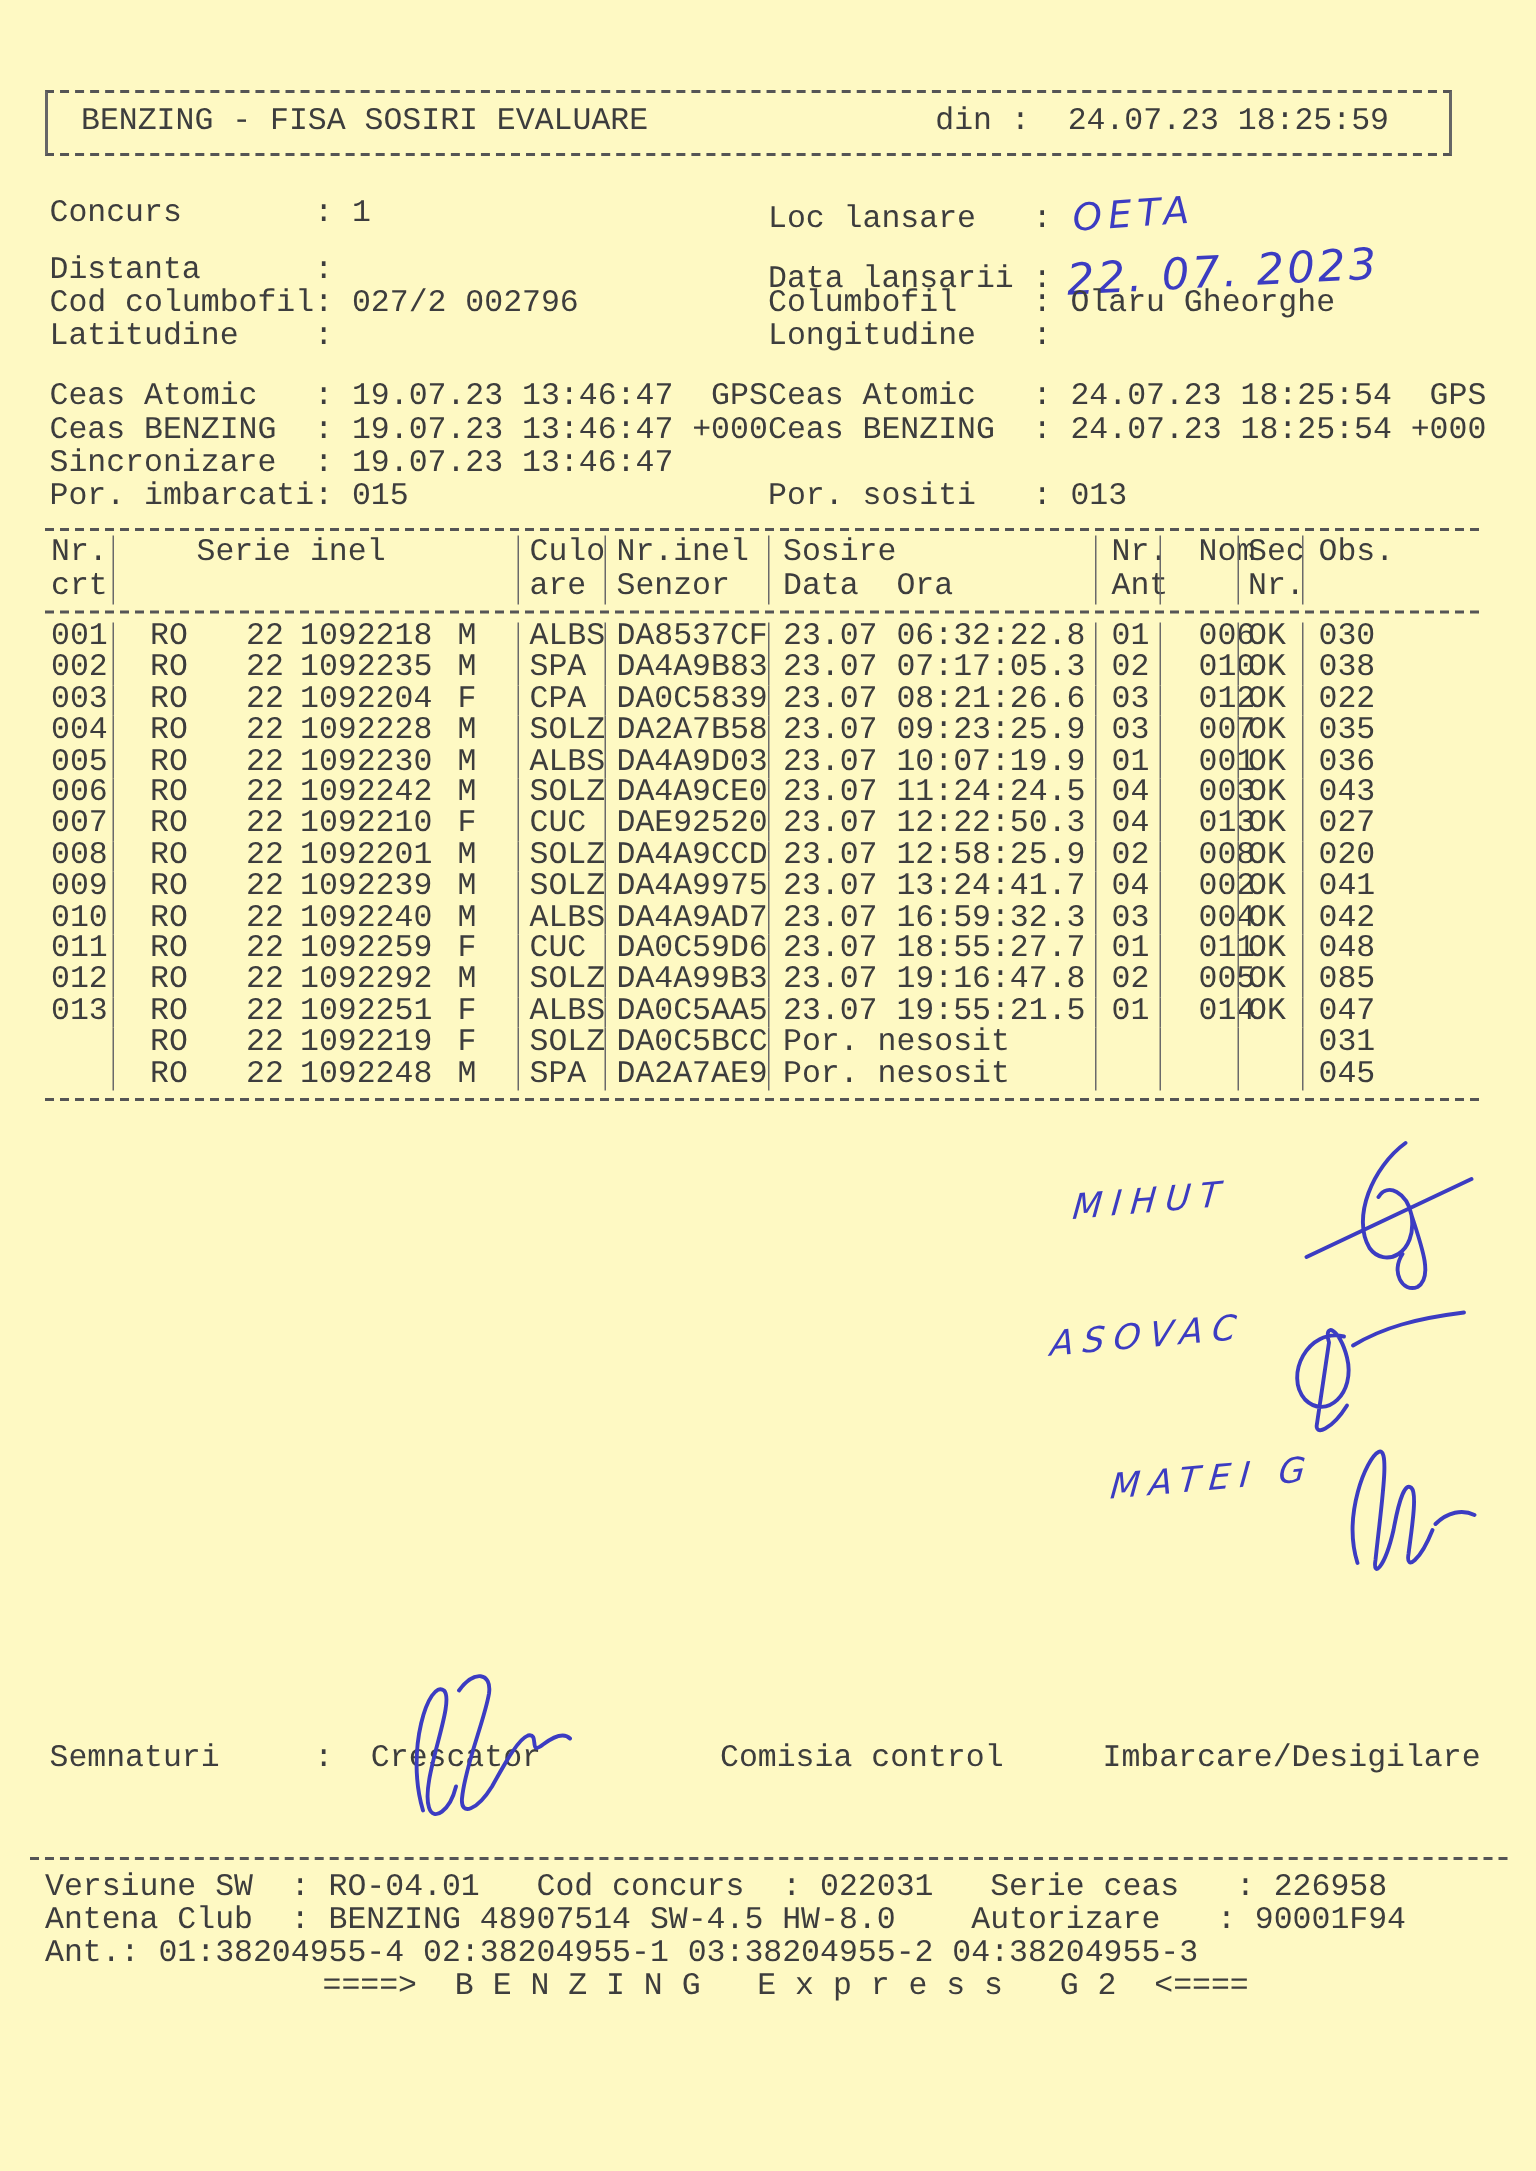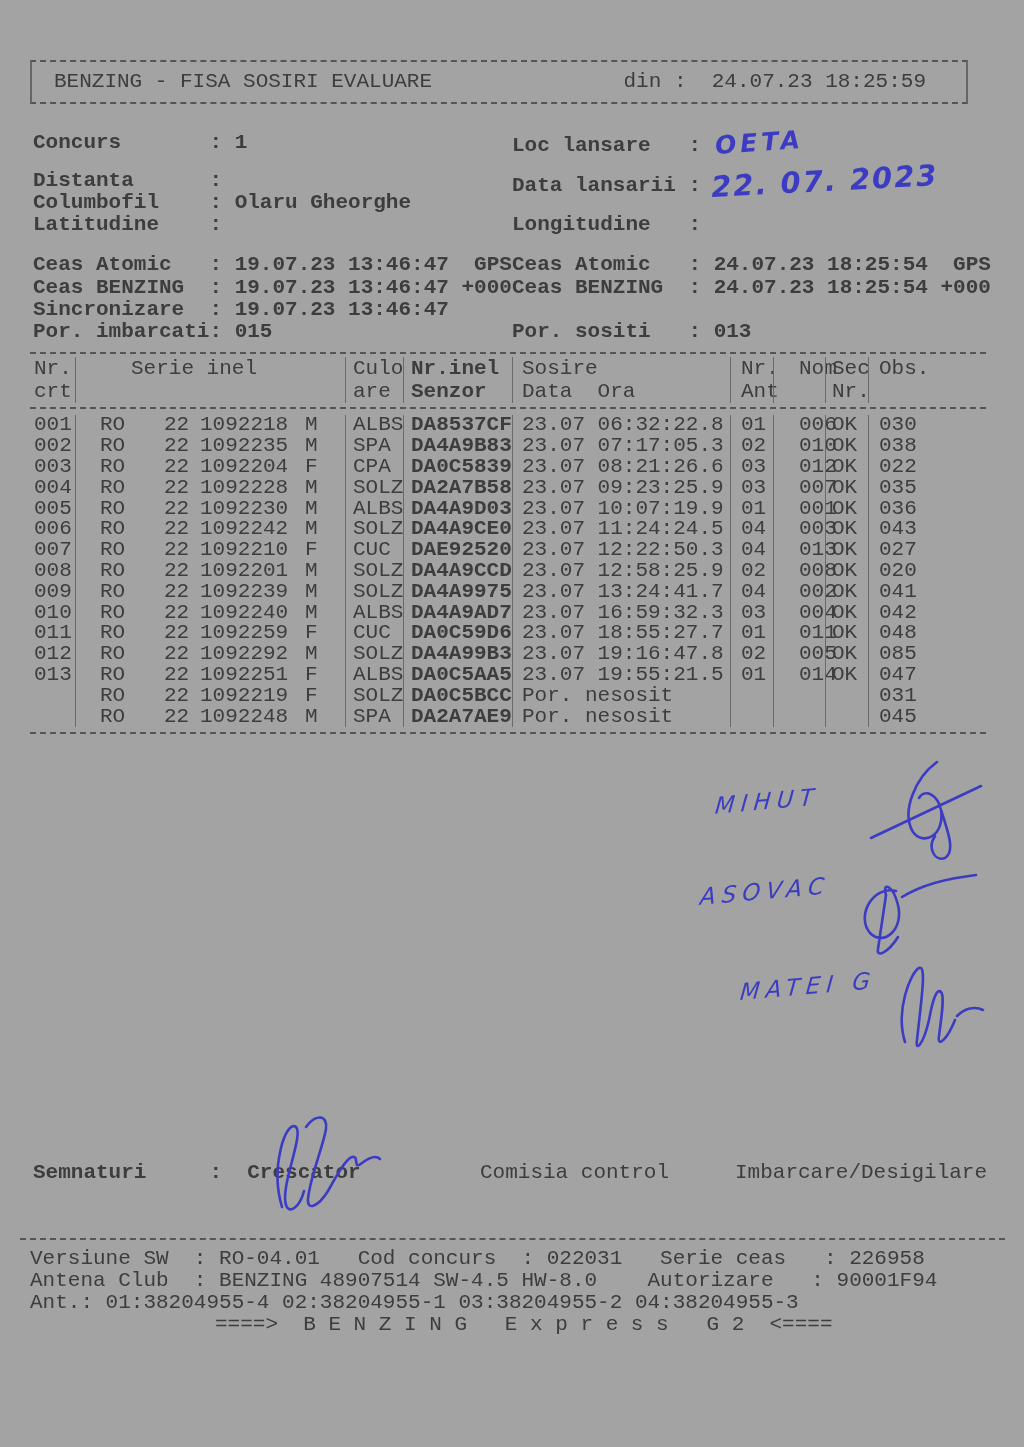--- a/index.html
+++ b/index.html
@@ -1,28 +1,28 @@
 <!DOCTYPE html>
 <html><head>
 <meta charset="utf-8">
 <style>
   html,body{margin:0;padding:0;background:#e8e8e8;}
-  #page{position:relative;width:1024px;height:1447px;background:#a3a3a3;
+  #page{position:relative;width:1024px;height:1447px;background:#fef9c3;
         font-family:"Liberation Mono","DejaVu Sans Mono",monospace;
         font-size:21px;line-height:22px;color:#3d3d3d;overflow:hidden;}
   .abs{position:absolute;}
   .lbl{display:inline-block;white-space:pre;width:14ch;}
   
   .title-box{position:absolute;left:30px;top:60px;width:938px;height:44px;
     border-top:2px dashed #555;border-bottom:2px dashed #555;
     border-left:2px solid #666;border-right:2px solid #666;
     display:flex;align-items:center;padding:0 22px;box-sizing:border-box;}
   .title-box .din{margin-left:auto;margin-right:18px;white-space:pre;}
   
-  .line{position:absolute;left:33px;display:flex;white-space:pre;font-weight:bold;}
+  .line{position:absolute;left:33px;display:flex;white-space:pre;}
   .lcell{width:479px;white-space:pre;flex:none;overflow:visible;}
   .rcell{white-space:pre;flex:none;}
   
   .hand{color:#3c3cc2;font-family:"DejaVu Sans",sans-serif;font-style:italic;
         display:inline-block;letter-spacing:4px;}
   .hw-loc{font-size:25px;transform:rotate(-4deg);margin-left:14px;}
   .hw-date{font-size:29px;transform:rotate(-3deg);margin-left:10px;letter-spacing:2px;}
   .sig-name{color:#3c3cc2;font-family:"DejaVu Sans",sans-serif;font-style:italic;
         letter-spacing:6px;font-size:23px;display:inline-block;transform:rotate(-5deg) skewX(-10deg);}
   .pen{stroke:#3c3cc2;stroke-width:2.6;fill:none;stroke-linecap:round;stroke-linejoin:round;}
@@ -30,21 +30,21 @@
   #tbl{position:absolute;left:30px;top:352px;width:956px;}
   .hrule{border-top:2px dashed #555;height:0;}
   .trow{display:flex;height:20.8px;align-items:center;}
   .thead .trow{height:23px;}
   .thead{padding:3px 0 4px 0;}
   .cell{white-space:pre;flex:none;box-sizing:border-box;height:100%;display:flex;align-items:center;}
   .vb{border-left:1.5px solid #6a6a6a;}
   .c-nr{width:45px;padding-left:4px;}
   .c-serie{width:270px;padding-left:24px;}
   .c-culo{width:58px;padding-left:7px;}
-  .c-senz{width:109px;padding-left:7px;font-weight:bold;}
+  .c-senz{width:109px;padding-left:7px;}
   .c-sos{width:218px;padding-left:9px;}
   .c-ant{width:43px;padding-left:10px;}
   .c-nom{width:52px;padding-left:25px;}
   .c-sec{width:43px;padding-left:6px;}
   .c-obs{width:117px;padding-left:10px;}
   .f-tara{display:inline-block;width:64px;}
   .f-an{display:inline-block;width:36px;}
   .f-inel{display:inline-block;flex:1;}
   .f-sex{display:inline-block;width:40px;margin-left:auto;}
   .hserie{padding-left:55px;}
@@ -62,20 +62,21 @@
 
   <div class="line" style="top:132px;">
     <span class="lcell"><span class="lbl">Concurs</span><span>: 1</span></span>
     <span class="rcell"><span class="lbl">Loc lansare</span><span>:</span><span class="hand hw-loc">OETA</span></span>
   </div>
   <div class="line" style="top:170px;">
     <span class="lcell"><span class="lbl">Distanta</span><span>:</span></span>
     <span class="rcell"><span class="lbl">Data lansarii</span><span>:</span><span class="hand hw-date">22. 07. 2023</span></span>
   </div>
   <div class="line" style="top:192px;">
+    <span class="lcell"><span class="lbl">Cod columbofil</span><span>: 027/2 002796</span></span>
     <span class="rcell"><span class="lbl">Columbofil</span><span>: Olaru Gheorghe</span></span>
   </div>
   <div class="line" style="top:214px;">
     <span class="lcell"><span class="lbl">Latitudine</span><span>:</span></span>
     <span class="rcell"><span class="lbl">Longitudine</span><span>:</span></span>
   </div>
 
   <div class="line" style="top:254px;">
     <span class="lcell"><span class="lbl">Ceas Atomic</span><span>: 19.07.23 13:46:47  GPS</span></span>
     <span class="rcell"><span class="lbl">Ceas Atomic</span><span>: 24.07.23 18:25:54  GPS</span></span>

